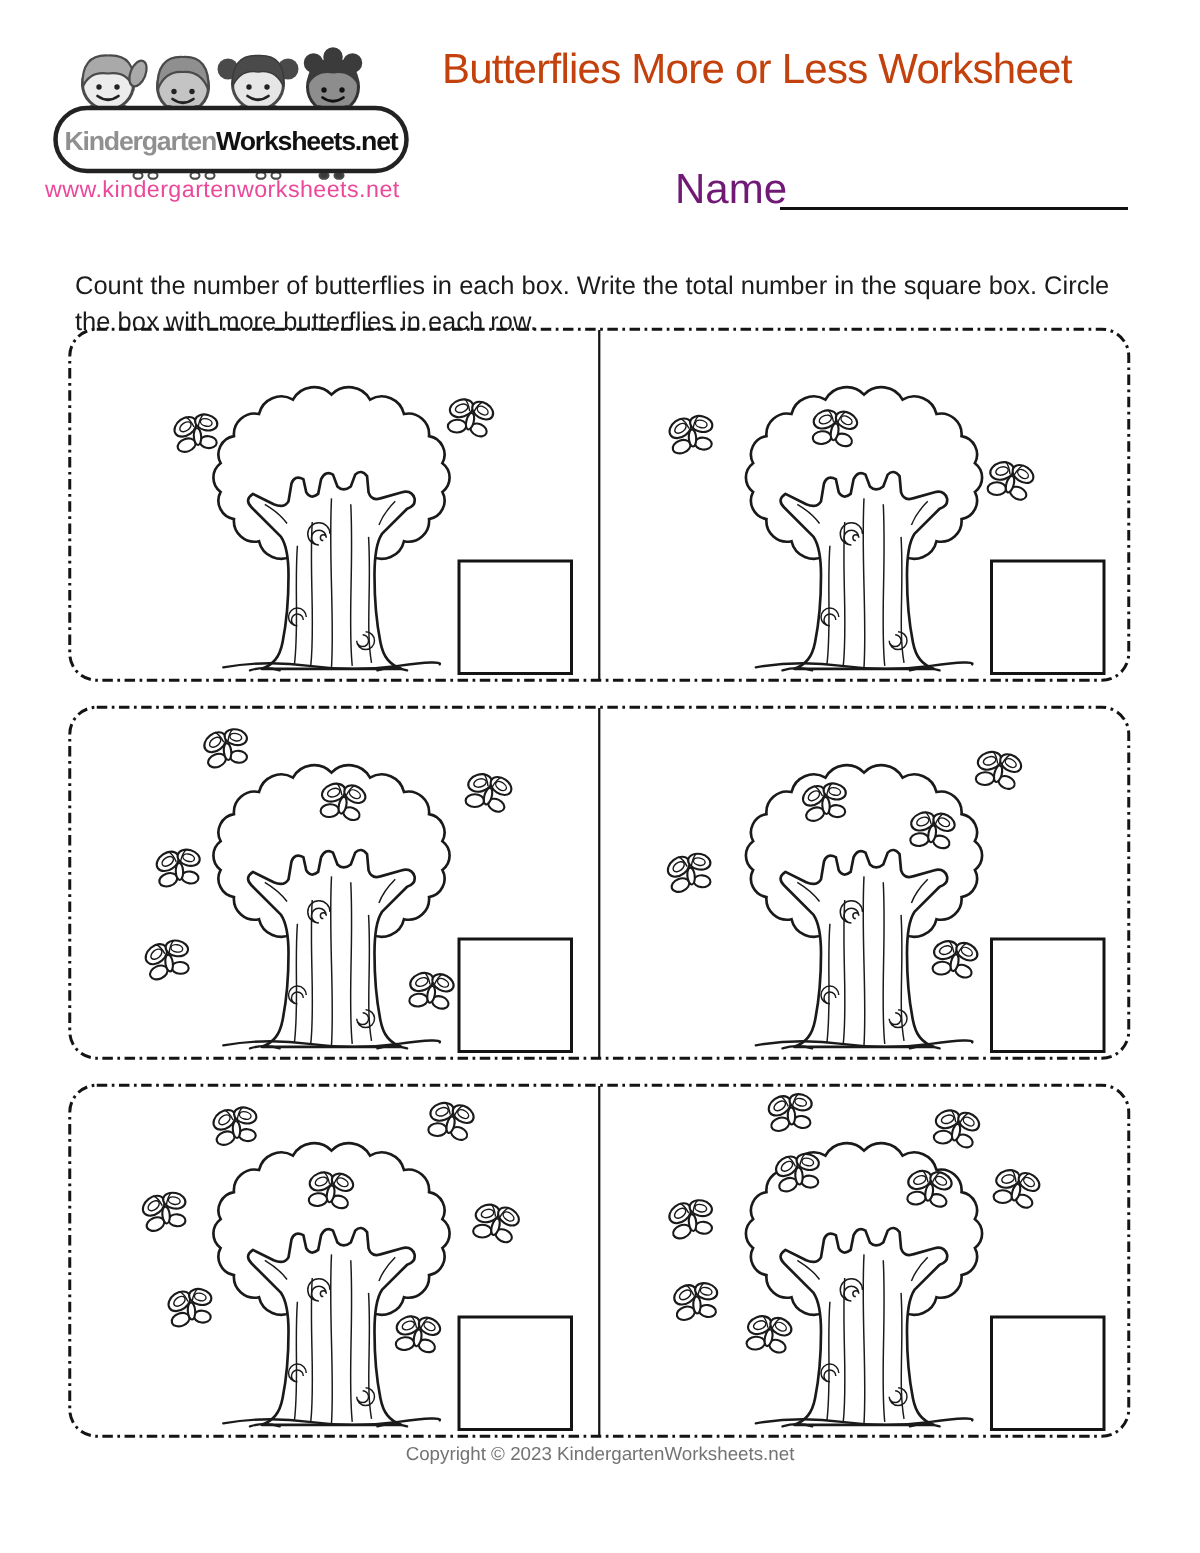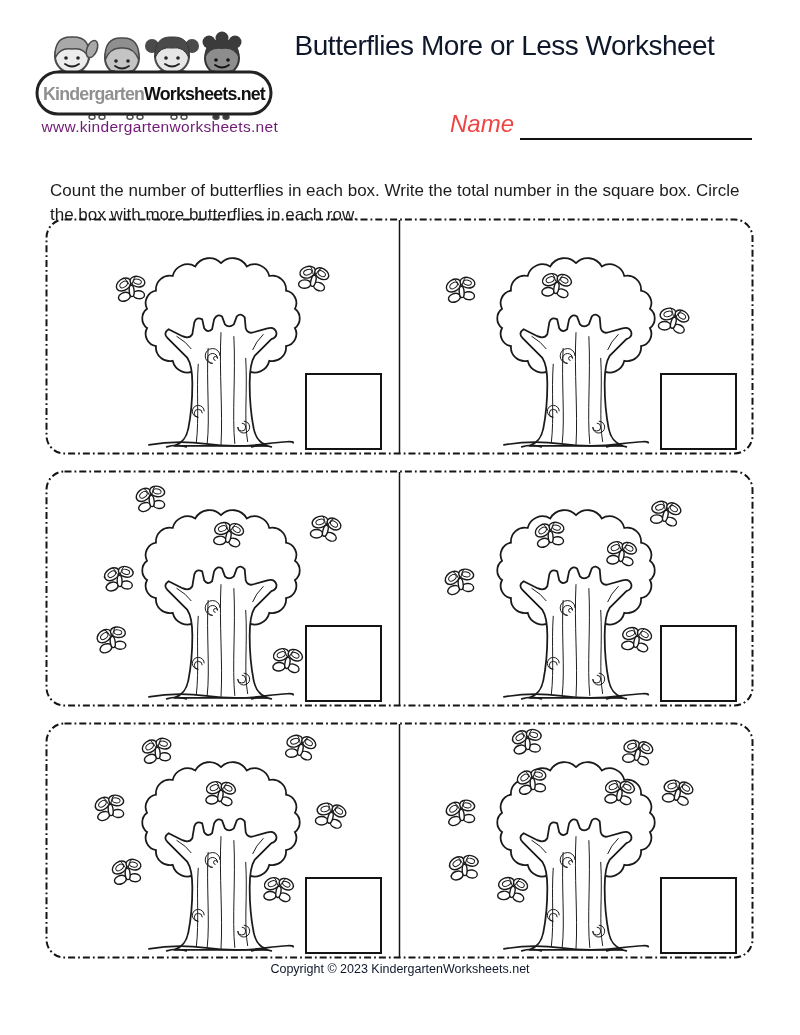--- a/index.html
+++ b/index.html
@@ -1,42 +1,42 @@
 <!DOCTYPE html>
 <html><head>
 <meta charset="utf-8">
 <style>
   html,body{margin:0;padding:0;background:#fff;}
   .page{position:relative;width:800px;height:1035px;background:#ffffff;overflow:hidden;
         font-family:"Liberation Sans",sans-serif;color:#1a1a1a;}
   
   .logo-svg{position:absolute;left:34px;top:20px;width:240px;height:100px;}
-  .site-url{position:absolute;left:30px;top:118px;width:248px;text-align:right;
-            font-size:15.5px;letter-spacing:.3px;color:#701a75;}
+  .site-url{position:absolute;left:30px;top:118px;width:248px;text-align:left;
+            font-size:15.5px;letter-spacing:.3px;color:#ec4899;}
   .title{position:absolute;left:282px;top:30px;width:445px;text-align:center;
-         font-size:28px;letter-spacing:-.5px;color:#0f172a;white-space:nowrap;}
+         font-size:28px;letter-spacing:-.5px;color:#c2410c;white-space:nowrap;}
   .name-row{position:absolute;left:450px;top:110px;height:36px;}
-  .name-label{font-size:24px;color:#ef4444;font-style:italic;}
+  .name-label{font-size:28px;color:#701a75;}
   .name-line{position:absolute;left:70px;top:28px;width:232px;border-bottom:2px solid #111;}
   
   .instructions{position:absolute;left:50px;top:162px;width:692px;
                 font-size:17px;line-height:1.42;color:#1c1c1c;}
   
   .grid{position:absolute;left:45px;top:218px;width:709px;}
   .row{position:relative;width:709px;height:237px;margin-bottom:15px;}
   .rb{position:absolute;left:0;top:0;}
   .cell{position:absolute;top:0;left:0;width:354px;height:237px;}
   .cell.right{left:355px;}
   .tree{position:absolute;left:92px;top:35px;width:168px;height:198px;}
   .bf{position:absolute;width:38px;height:32px;transform-origin:center;}
   .ans{position:absolute;left:260px;top:155px;width:73px;height:73px;
        border:2px solid #141414;background:#fff;}
   
   .footer{position:absolute;left:0;top:961px;width:800px;text-align:center;
-          font-size:12.5px;line-height:1.35;color:#0f172a;}
+          font-size:12.5px;line-height:1.35;color:#737373;}
   .defs{position:absolute;width:0;height:0;overflow:hidden;}
 </style>
 </head>
 <body>
 
 <svg class="defs" aria-hidden="true">
   <defs>
     <symbol id="tree" viewBox="0 0 170 200">
       <path id="canopy-shape" fill="#fff" stroke="#1a1a1a" stroke-width="1.8" d="M85.0 10.0 A16.3 16.3 0 0 1 111.0 13.4 A15.4 15.4 0 0 1 133.9 23.1 A14.0 14.0 0 0 1 150.8 38.0 A12.6 12.6 0 0 1 159.8 56.3 A12.1 12.1 0 0 1 159.8 75.7 A12.6 12.6 0 0 1 150.8 94.0 A14.0 14.0 0 0 1 133.9 108.9 A15.4 15.4 0 0 1 111.0 118.6 A16.3 16.3 0 0 1 85.0 122.0 A16.3 16.3 0 0 1 59.0 118.6 A15.4 15.4 0 0 1 36.1 108.9 A14.0 14.0 0 0 1 19.2 94.0 A12.6 12.6 0 0 1 10.2 75.7 A12.1 12.1 0 0 1 10.2 56.3 A12.6 12.6 0 0 1 19.2 38.0 A14.0 14.0 0 0 1 36.1 23.1 A15.4 15.4 0 0 1 59.0 13.4 A16.3 16.3 0 0 1 85.0 10.0Z"></path>
       <path fill="#fff" stroke="#1a1a1a" stroke-width="1.8" stroke-linejoin="round" d="

